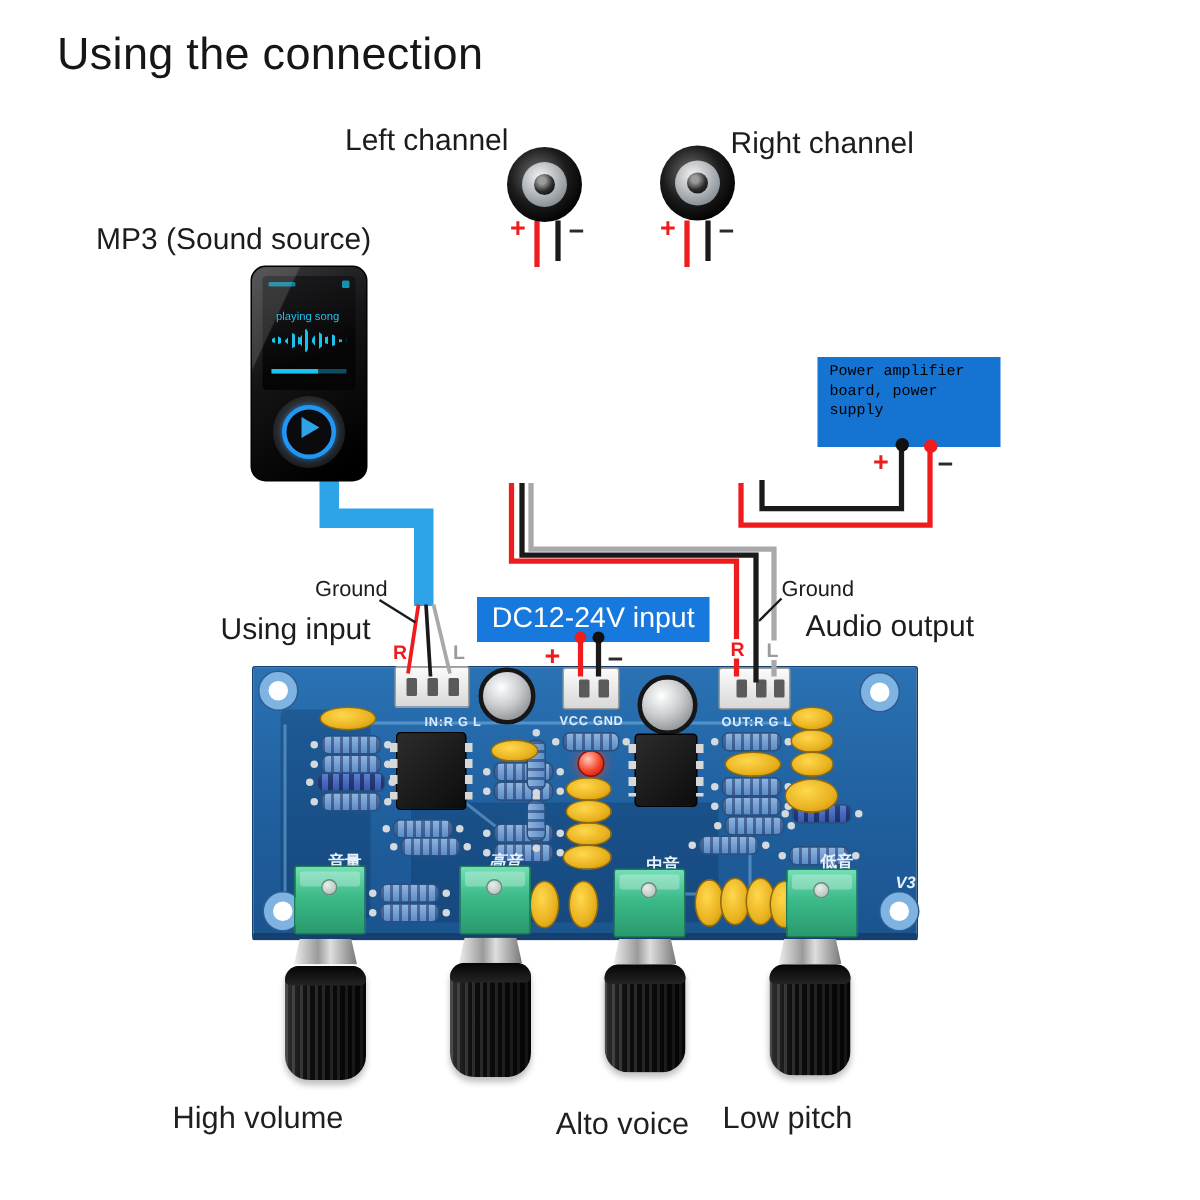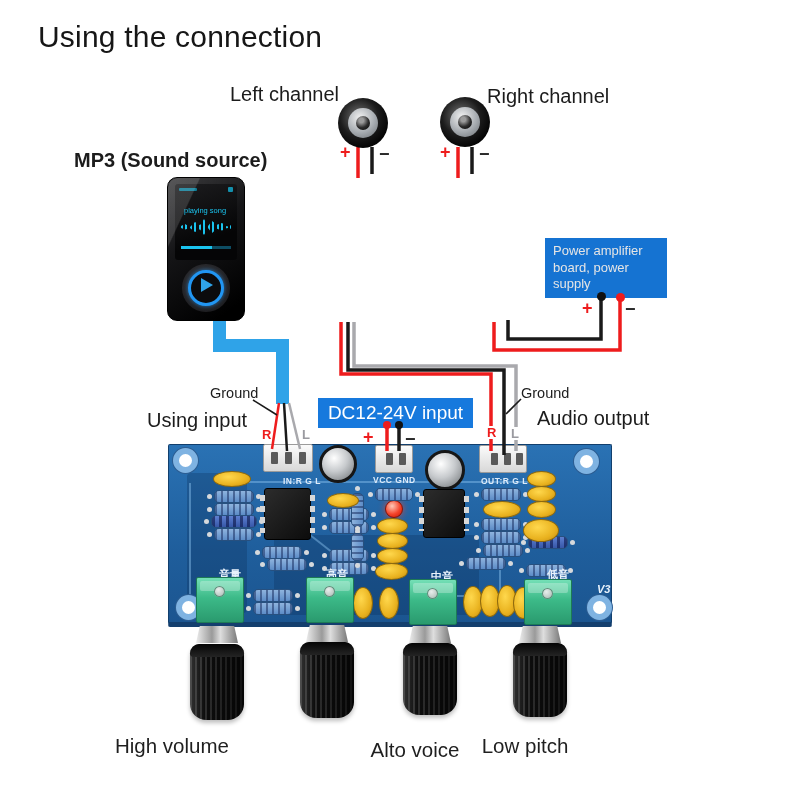--- a/index.html
+++ b/index.html
@@ -18,21 +18,21 @@
      background:radial-gradient(circle at 42% 38%, #8a8a8a 0%, #555 16%, #1c1c1c 45%, #000 78%);}
   .speaker::before{content:"";position:absolute;left:10px;top:10px;width:30px;height:30px;border-radius:50%;
      background:radial-gradient(circle at 40% 33%, #f2f2f2, #a6abb0 55%, #696e72);}
   .speaker::after{content:"";position:absolute;left:18px;top:18px;width:14px;height:14px;border-radius:50%;
      background:radial-gradient(circle at 38% 32%, #9b9b9b 0 18%, #2c2c2c 55%, #000);}
 
   
   .ampbox{position:absolute;left:321px;top:177px;width:180px;height:100px;border:2.5px solid #ee1c1d;background:#fff;}
   .ampbox .txt{position:absolute;left:13px;top:14px;width:155px;font-size:21.5px;line-height:1.25;color:#ee1c1d;}
   .psubox{position:absolute;left:545px;top:238px;width:122px;height:60px;background:#1573d2;}
-  .psubox .txt{position:absolute;left:8px;top:5px;width:108px;font-size:13px;line-height:1.28;color:#e5e5e5;}
+  .psubox .txt{position:absolute;left:8px;top:5px;width:108px;font-size:10px;line-height:1.28;color:#000000;font-family:Liberation Mono, monospace;}
   .dcbox{position:absolute;left:318px;top:398px;width:155px;height:30px;background:#1779dd;}
   .dcbox .txt{position:absolute;left:0;top:0;width:100%;text-align:center;font-size:19px;line-height:30px;color:#fff;white-space:nowrap;}
   .dot{position:absolute;border-radius:50%;}
 
   
   .mp3{position:absolute;left:167px;top:177px;width:76px;height:142px;border-radius:10px;
        background:linear-gradient(145deg,#3c3c3e,#151517 40%,#000 90%);border:1px solid #000;}
   .mp3::after{content:"";position:absolute;inset:0;border-radius:10px;
        background:linear-gradient(115deg,rgba(255,255,255,.14) 0 22%,rgba(255,255,255,0) 23%);}
   .mp3 .screen{position:absolute;left:7px;top:6px;width:62px;height:76px;background:linear-gradient(160deg,#1d1d1f,#050506 70%);border-radius:3px;}
@@ -177,21 +177,21 @@
     <div class="c" style="left:358px;top:56px;width:27px;height:15px;"></div>
     <div class="c big" style="left:354px;top:74px;"></div>
     <div class="c v" style="left:184px;top:142px;"></div>
     <div class="c v" style="left:210px;top:142px;"></div>
     <div class="c v" style="left:294px;top:141px;"></div>
     <div class="c v" style="left:311px;top:140px;"></div>
     <div class="c v" style="left:328px;top:140px;"></div>
     <div class="c v" style="left:344px;top:142px;"></div>
 
     <div class="csilk" style="left:50px;top:122px;">音量</div>
-    <div class="csilk" style="left:157px;top:122px;">高音</div>
+    <div class="csilk" style="left:157px;top:122px;font-style:italic;">高音</div>
     <div class="csilk" style="left:262px;top:124px;">中音</div>
     <div class="csilk" style="left:378px;top:122px;">低音</div>
     <div class="pot" style="left:27px;top:132px;"></div>
     <div class="pot" style="left:137px;top:132px;"></div>
     <div class="pot" style="left:240px;top:134px;"></div>
     <div class="pot" style="left:355px;top:134px;"></div>
     <div class="ver" style="left:428px;top:138px;">V3</div>
   </div>
 
   <svg class="wires" width="800" height="800" viewBox="0 0 800 800">
@@ -223,21 +223,21 @@
   <div class="lbl" style="left:230px;top:83px;">Left channel</div>
   <div class="lbl" style="left:487px;top:85px;">Right channel</div>
 
   <div class="speaker" style="left:338px;top:98px;"></div>
   <div class="speaker" style="left:440px;top:97px;"></div>
   <span class="plus" style="left:340px;top:143px;">+</span>
   <span class="minus" style="left:379px;top:145px;">−</span>
   <span class="plus" style="left:440px;top:143px;">+</span>
   <span class="minus" style="left:479px;top:145px;">−</span>
 
-  <div class="lbl" style="left:74px;top:149px;font-weight:bold;">MP3 (Sound source)</div>
+  <div class="lbl" style="left:64px;top:149px;">MP3 (Sound source)</div>
   <div class="mp3">
     <div class="screen">
       <div class="topline"></div>
       <div class="topdot"></div>
       <div class="song">playing song</div>
       <div class="wave"></div>
       <div class="pbar"></div>
     </div>
     <div class="pad"></div>
     <div class="ring"></div>

